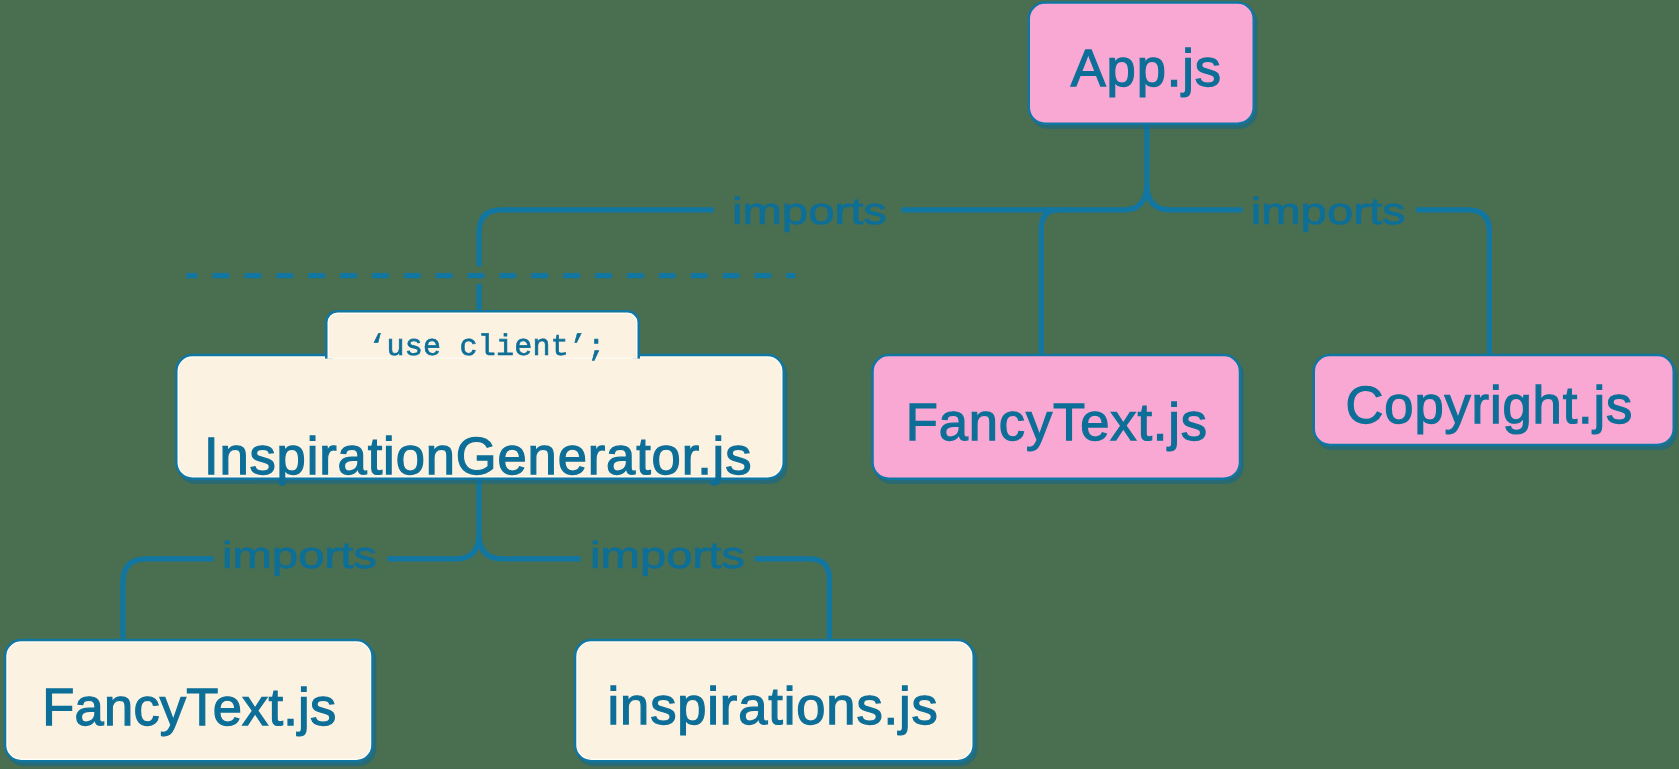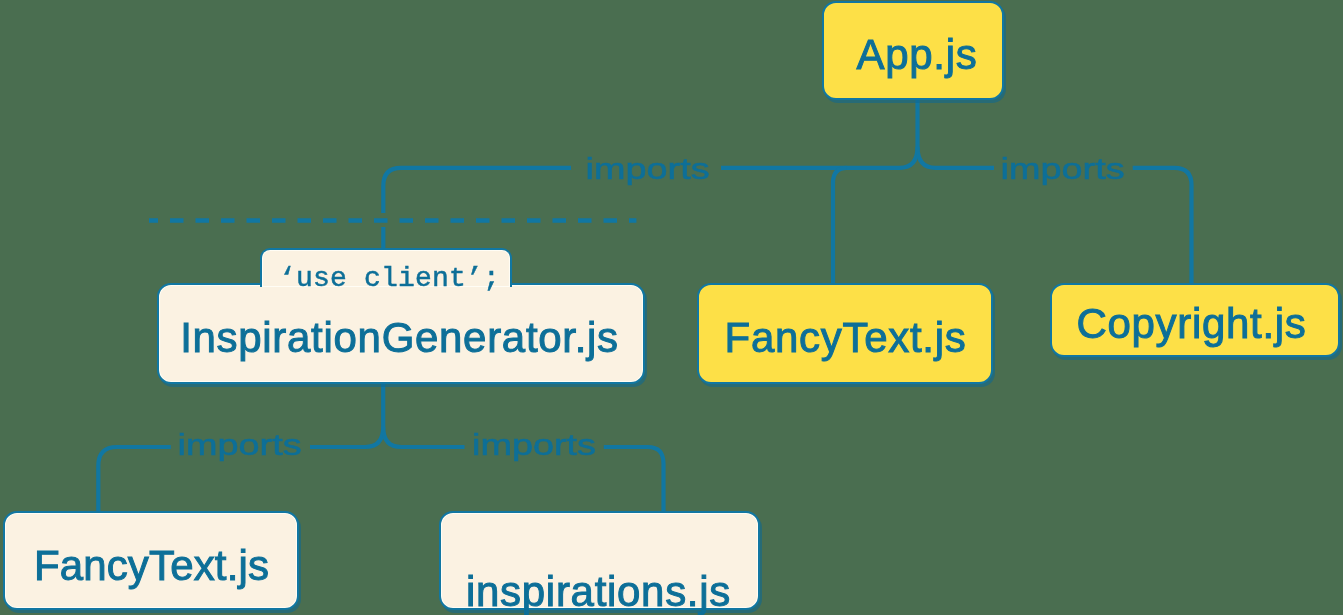--- a/index.html
+++ b/index.html
@@ -1,27 +1,27 @@
 <!DOCTYPE html>
 <html><head>
 <meta charset="utf-8">
 <style>
   html,body{margin:0;padding:0;}
   body{width:1343px;height:615px;background:#4A6E50;overflow:hidden;position:relative;
        font-family:"Liberation Sans", sans-serif;}
   .box{position:absolute;box-sizing:border-box;border:2.6px solid #1177A2;border-radius:14px;
        box-shadow:2px 3px 0 rgba(17,105,143,0.6);display:flex;align-items:center;justify-content:center;}
-  .white{background:#fde047;}
+  .white{background:#f9a8d4;}
   .cream{background:#FBF2E2;box-shadow:2px 3px 0 rgba(17,105,143,0.6), inset 0 0 0 1.1px rgba(255,255,248,0.85);}
   .lbl{font-size:42px;color:#0D6F98;-webkit-text-stroke:1px #0D6F98;white-space:nowrap;line-height:1;letter-spacing:0.7px;position:relative;}
   svg{position:absolute;left:0;top:0;}
   #tag{position:absolute;box-sizing:border-box;left:260px;top:248px;width:252px;height:38.5px;
        background:#FBF2E2;border:2.6px solid #1177A2;border-bottom:none;border-radius:10px 10px 0 0;
        z-index:3;text-align:center;box-shadow:inset 0 0 0 1.1px rgba(255,255,248,0.85);}
-  #tag .mono{font-family:"Liberation Mono", monospace;font-size:28px;color:#0D6F98;
+  #tag .mono{font-family:"Liberation Mono", monospace;font-size:24px;color:#0D6F98;
        -webkit-text-stroke:0.5px #0D6F98;line-height:28px;letter-spacing:0.2px;position:absolute;left:3.5px;right:-3.5px;top:15px;}
 </style>
 </head>
 <body>
 <svg width="1343" height="615" viewBox="0 0 1343 615" fill="none" stroke="#1177A2" stroke-width="4.2">
   <path d="M917.5 99 V147"></path>
   <path d="M917.5 147 Q917.5 167.8 899.5 167.8 H721"></path>
   <path d="M917.5 147 Q917.5 167.8 935.5 167.8 H994"></path>
   <path d="M571 167.8 H401 Q383.3 167.8 383.3 185.8 V213"></path>
   <path d="M383.3 227 V249"></path>
@@ -38,35 +38,35 @@
     <text x="1000.6" y="179.3" textLength="124" lengthAdjust="spacingAndGlyphs">imports</text>
     <text x="177.6" y="454.8" textLength="124" lengthAdjust="spacingAndGlyphs">imports</text>
     <text x="472" y="454.8" textLength="124" lengthAdjust="spacingAndGlyphs">imports</text>
   </g>
 </svg>
 
 <div class="box white" style="left:821.5px;top:1px;width:182px;height:99px;">
   <span class="lbl" id="t-app" style="transform:translateY(3.5px);left:4.5px;">App.js</span>
 </div>
 
-<div class="box cream" style="left:157px;top:283px;width:488px;height:101px;">
+<div class="box cream" style="left:140px;top:283px;width:488px;height:101px;align-items:flex-end;">
   <span class="lbl" id="t-insp" style="transform:translateY(4px);left:-1.5px;">InspirationGenerator.js</span>
 </div>
 
 <div class="box white" style="left:696.5px;top:283px;width:296px;height:101px;">
   <span class="lbl" id="t-fancyw" style="transform:translateY(4px);left:1px;">FancyText.js</span>
 </div>
 
 <div class="box white" style="left:1050px;top:283px;width:290px;height:74px;">
   <span class="lbl" id="t-copy" style="transform:translateY(4px);left:-3.5px;">Copyright.js</span>
 </div>
 
 <div class="box cream" style="left:3px;top:510.5px;width:296px;height:99.5px;">
   <span class="lbl" id="t-fancyc" style="transform:translateY(6px);left:0.5px;letter-spacing:0.15px;">FancyText.js</span>
 </div>
 
-<div class="box cream" style="left:439px;top:510.5px;width:321px;height:99.5px;align-items:flex-end;">
+<div class="box cream" style="left:459px;top:510.5px;width:321px;height:99.5px;">
   <span class="lbl" id="t-inspjs" style="transform:translateY(5px);left:-1px;">inspirations.js</span>
 </div>
 
 <div id="tag">
     <span class="mono">‘use client’;</span>
   </div>
 
 </body></html>

